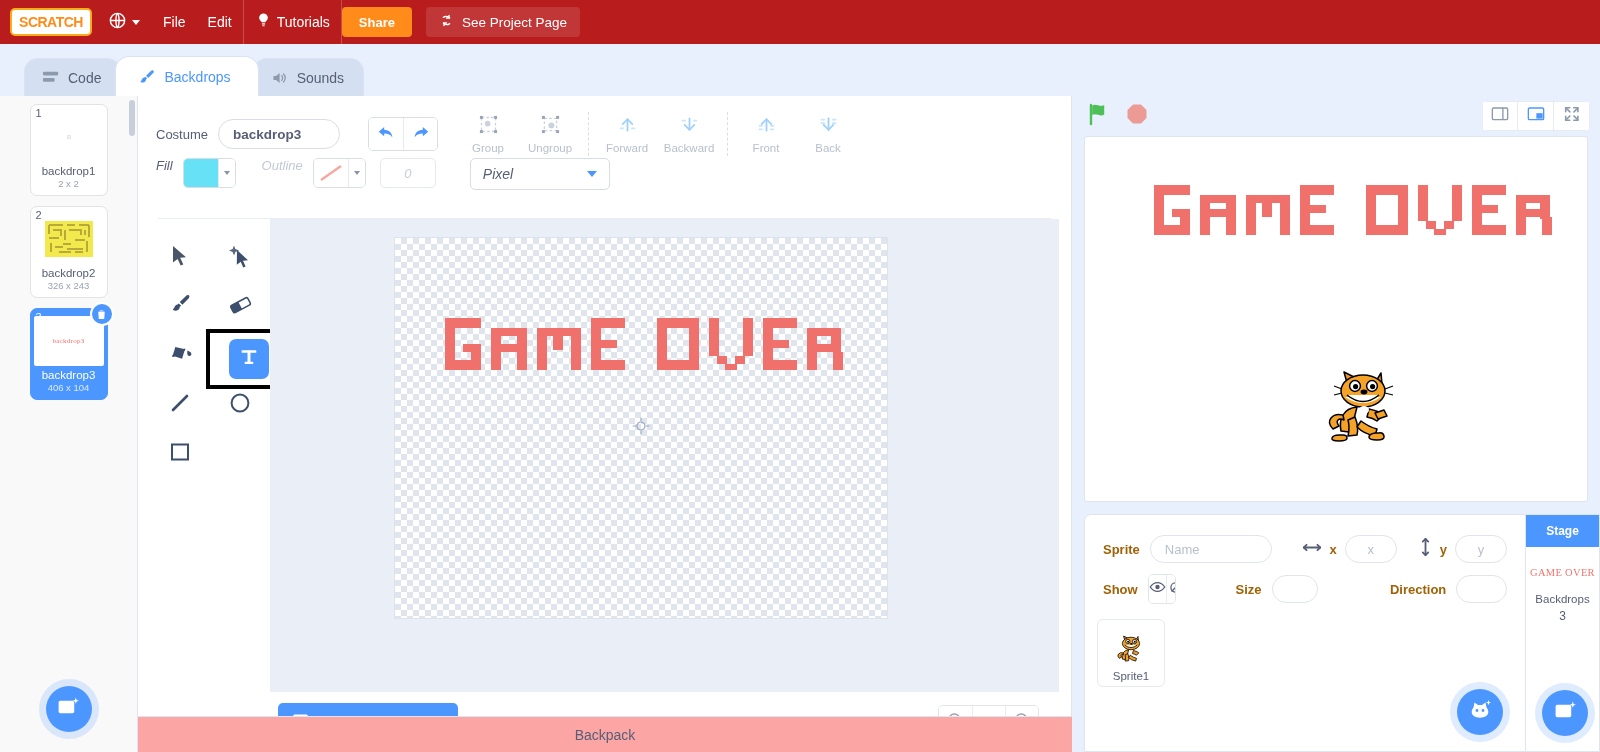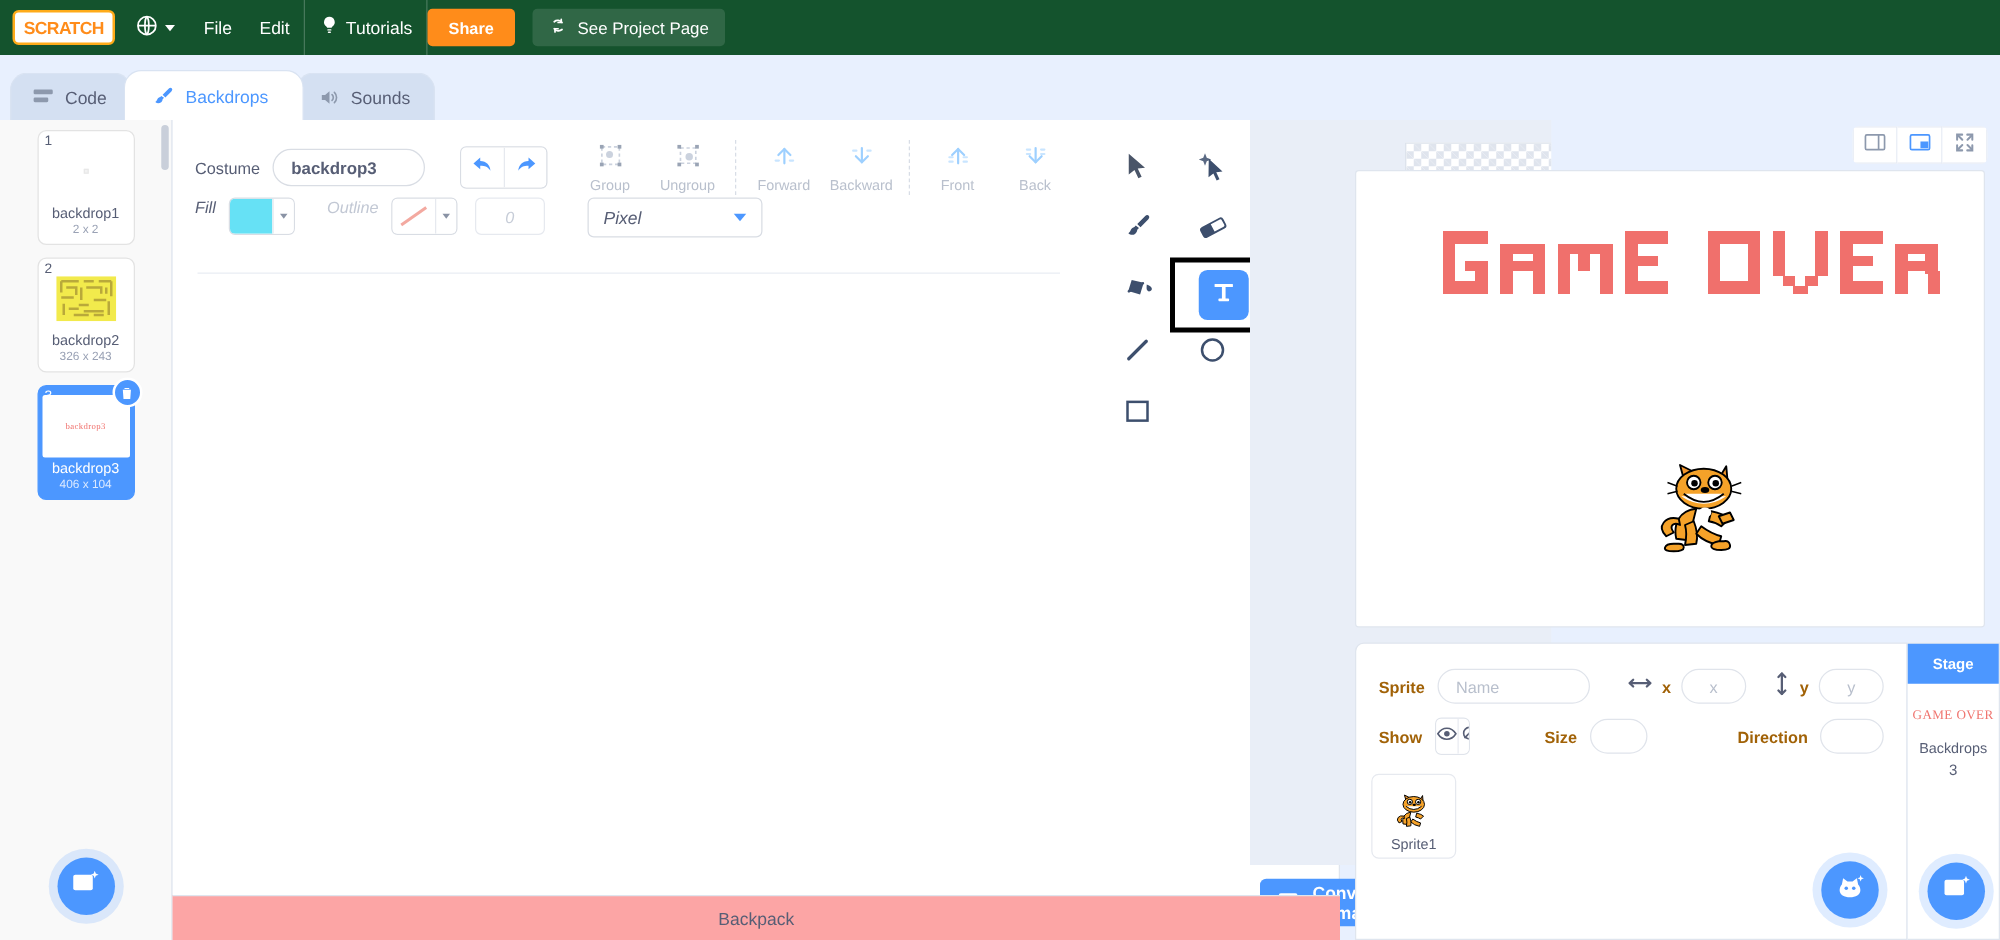--- a/index.html
+++ b/index.html
@@ -6,21 +6,21 @@
   html, body {
     width: 1600px; height: 752px;
     font-family: "Liberation Sans", sans-serif;
     overflow: hidden;
     background: #e8f0fe;
   }
   .app { position: relative; width: 1600px; height: 752px; display: flex; flex-direction: column; }
 
   
   .menubar {
-    height: 44px; background: #14532d; display: flex; align-items: center;
+    height: 44px; background: #b91c1c; display: flex; align-items: center;
     flex: 0 0 44px; color: #fff; position: relative; z-index: 40;
   }
   .logo {
     margin-left: 10px; width: 82px; height: 28px; border-radius: 5px;
     background: #ffffff; display: flex; align-items: center; justify-content: center;
     border: 2px solid #ffab19;
   }
   .logo-text {
     font-size: 14px; font-weight: bold; color: #ff8c1a; letter-spacing: -0.5px;
     font-family: "Liberation Sans", sans-serif;
@@ -55,21 +55,21 @@
     width: 30px; height: 30px; border-radius: 5px; background: #fff;
     display: flex; flex-direction: column; align-items: center; justify-content: center;
     overflow: hidden; margin-right: 9px;
   }
   .avatar .av-top { font-size: 10px; font-weight: bold; color: #3b6fc4; line-height: 1; letter-spacing:-.5px; }
   .avatar .av-bot { width: 22px; height: 8px; background: #ff8c1a; margin-top: 2px; }
   .user-name { font-size: 14px; color: #fff; display: flex; align-items: center; gap: 8px; cursor: pointer; }
 
   
   .tabbar { height: 52px; background: #e8f0fe; flex: 0 0 52px; display: flex; align-items: flex-end;
-    padding-left: 8px; position: relative; z-index: 30; }
+    padding-left: 24px; position: relative; z-index: 30; }
   .tab {
     display: flex; align-items: center; gap: 8px; height: 38px;
     padding: 0 19px 0 17px; border-radius: 14px 14px 0 0;
     font-size: 14px; color: #575e75; background: #d4e0f2; cursor: pointer;
     border: 1px solid #d9e3f2; border-bottom: none; margin-right: -6px;
   }
   .tab.active { background: #fff; color: #4c97ff; z-index: 3; position: relative; padding: 0 27px 0 22px; height: 40px; }
   .tab .t-ic { display: flex; align-items: center; }
 
   
@@ -106,21 +106,21 @@
     background: #c9cfda; border-radius: 3px;
   }
   .fab {
     width: 46px; height: 46px; border-radius: 50%; background: #4c97ff;
     display: flex; align-items: center; justify-content: center; cursor: pointer;
     box-shadow: 0 0 0 7px rgba(76,151,255,0.18);
   }
   .sel-fab-wrap { height: 86px; display: flex; align-items: center; justify-content: center; }
 
   
-  .paint { flex: 1; background: #fff; display: flex; flex-direction: row; min-width: 0;
+  .paint { flex: 1; background: #fff; display: flex; flex-direction: column; min-width: 0;
     border-right: 1px solid #dfe5ee; }
   .paint-top { padding: 14px 0 0 0; }
   .row1 { display: flex; align-items: center; padding: 0 14px 0 18px; height: 48px; }
   .lbl { font-size: 13px; color: #575e75; margin-right: 10px; }
   .costume-input {
     width: 122px; height: 30px; border: 1px solid #d9dde4; border-radius: 16px;
     font-size: 13.5px; color: #575e75; display: flex; align-items: center; padding: 0 14px;
     font-weight: bold;
   }
   .undo-group { display: flex; margin-left: 28px; border: 1px solid #d9dde4; border-radius: 5px; overflow: hidden; }

